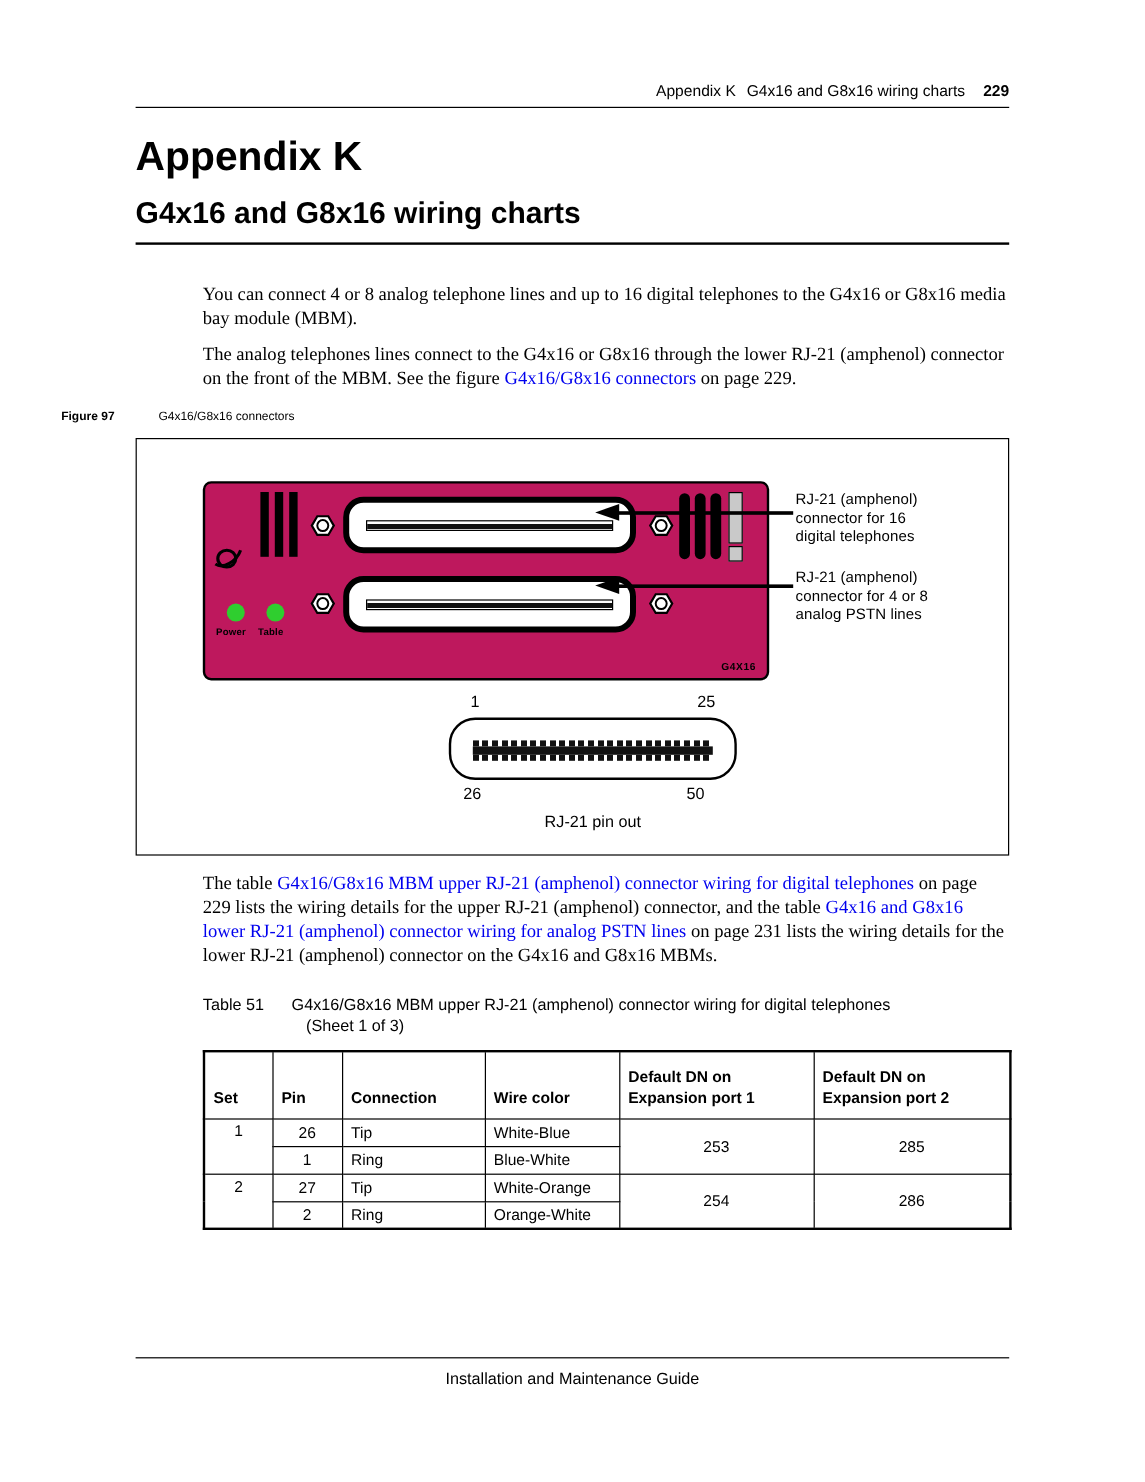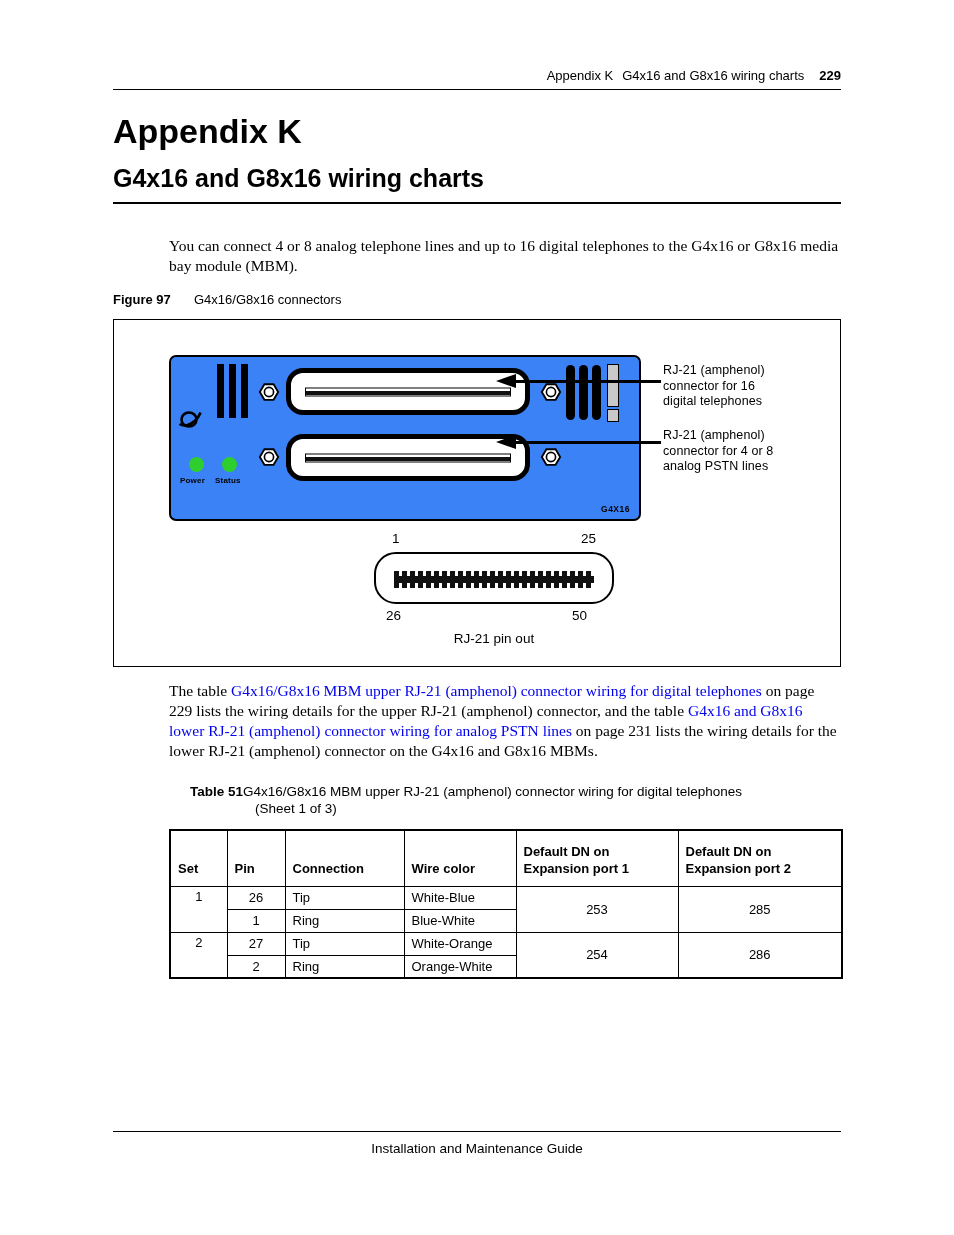--- a/index.html
+++ b/index.html
@@ -27,31 +27,31 @@
   
   p.body {
     margin:10px 113px 0 169px; font-family:"Liberation Serif", serif;
     font-size:15.5px; line-height:20px;
   }
   p.body.first { margin-top:32px; }
   p.body.after-figure { margin-top:14px; }
   .doc-link { color:var(--link,#0000EE); cursor:pointer; }
 
   
-  .fig-caption { margin:16px 113px 0; font-size:13px; display:flex; }
+  .fig-caption { margin:16px 51px 0; font-size:10px; display:flex; }
   .fig-caption .cap-label { font-weight:bold; flex:none; width:81px; }
   .table-caption { margin:22px 113px 0 169px; font-size:13.5px; display:flex; line-height:17px; }
-  .table-caption .cap-label { font-weight:bold; flex:none; width:74px;text-align:right; }
+  .table-caption .cap-label { font-weight:normal; flex:none; width:74px; }
   .table-caption .sheet { margin-left:12px; }
 
   
   .figure-box { position:relative; margin:12px 113px 0; width:728px; height:348px; border:1.5px solid #000; }
   .figure-box .abs { position:absolute; }
 
-  .device-panel { position:absolute; left:55px; top:35px; width:472px; height:166px; border:2.5px solid #000; border-radius:7px; background:#3b82f6; }
+  .device-panel { position:absolute; left:55px; top:35px; width:472px; height:166px; border:2.5px solid #000; border-radius:7px; background:#be185d; }
   .vent { position:absolute; background:#000; }
   .vent.l1 { left:46px; top:7px; width:7px; height:54px; }
   .vent.l2 { left:58px; top:7px; width:7px; height:54px; }
   .vent.l3 { left:70px; top:7px; width:7px; height:54px; }
   .vent.r { width:9px; height:55px; top:8px; border-radius:5px; }
   .vent.r1 { left:395px; } .vent.r2 { left:408px; } .vent.r3 { left:421px; }
   .graybar { position:absolute; left:436px; width:12px; background:#c9c9c9; border:1px solid #000; }
   .graybar.g1 { top:7px; height:43px; }
   .graybar.g2 { top:52px; height:13px; }
   .brand-logo { position:absolute; left:7px; top:51px; width:24px; height:22px; }
@@ -106,20 +106,21 @@
     <span class="hdr-chapter">Appendix K</span>
     <span class="hdr-title">G4x16 and G8x16 wiring charts</span>
     <span class="hdr-page">229</span>
   </div>
 
   <h1 class="appendix-title">Appendix K</h1>
   <h2 class="appendix-subtitle">G4x16 and G8x16 wiring charts</h2>
   <div class="title-rule"></div>
 
   <p class="body first"><span>You can connect 4 or 8 analog telephone lines and up to 16 digital telephones to the G4x16 or G8x16 media bay module (MBM).</span></p>
+  <p class="body"><span>The analog telephones lines connect to the G4x16 or G8x16 through the lower RJ-21 (amphenol) connector on the front of the MBM. See the figure </span><span class="doc-link">G4x16/G8x16 connectors</span><span> on page 229.</span></p>
 
   <div class="fig-caption">
     <span class="cap-label">Figure 97</span>
     <span class="cap-text">G4x16/G8x16 connectors</span>
   </div>
 
   <div class="figure-box">
 
     <div class="device-panel">
       <div class="vent l1"></div>
@@ -127,21 +128,21 @@
       <div class="vent l3"></div>
 
       <svg class="brand-logo" viewBox="0 0 24 22">
         <ellipse cx="11" cy="11.5" rx="7.5" ry="7" fill="none" stroke="#000" stroke-width="2.6"></ellipse>
         <path d="M1.5 16 C 8 20.5, 19 14, 22.5 4.5" fill="none" stroke="#000" stroke-width="2.6"></path>
       </svg>
 
       <div class="led power"></div>
       <div class="led status"></div>
       <div class="led-label power">Power</div>
-      <div class="led-label status">Status</div>
+      <div class="led-label status">Table</div>
 
       <div class="amphenol upper">
           <div class="slot"></div>
         </div>
       <div class="amphenol lower">
           <div class="slot"></div>
         </div>
 
       <svg class="hexnut ul" viewBox="0 0 24 24">
           <polygon points="2,12 7,3.5 17,3.5 22,12 17,20.5 7,20.5" fill="#fff" stroke="#000" stroke-width="2"></polygon>

